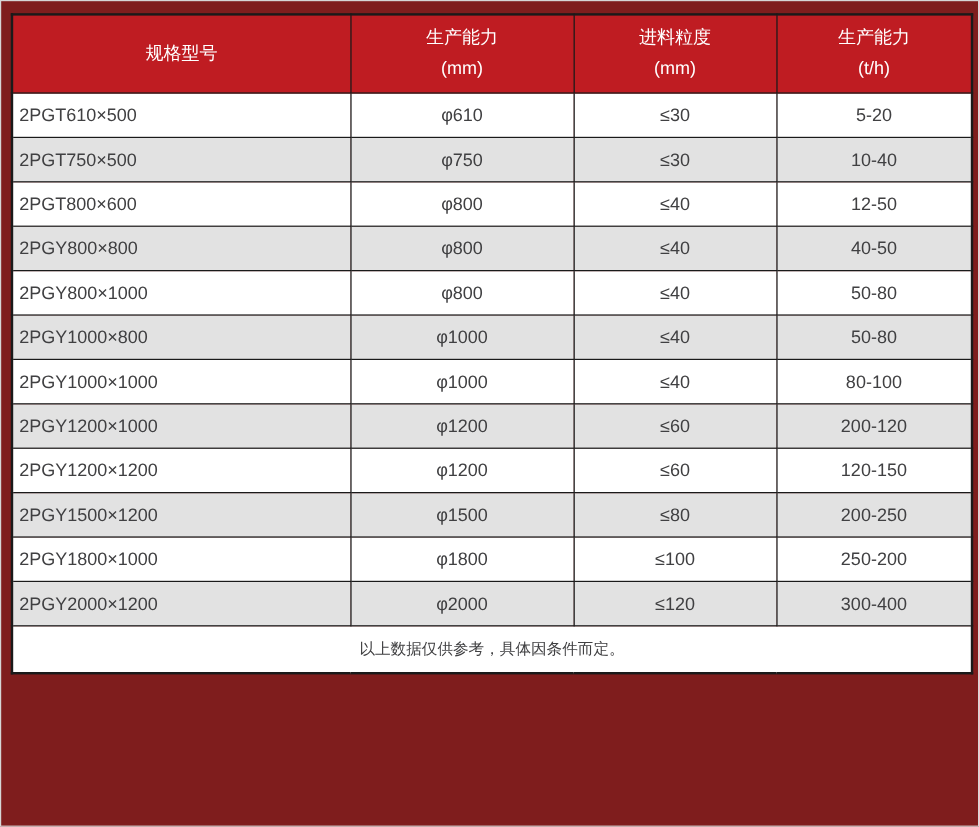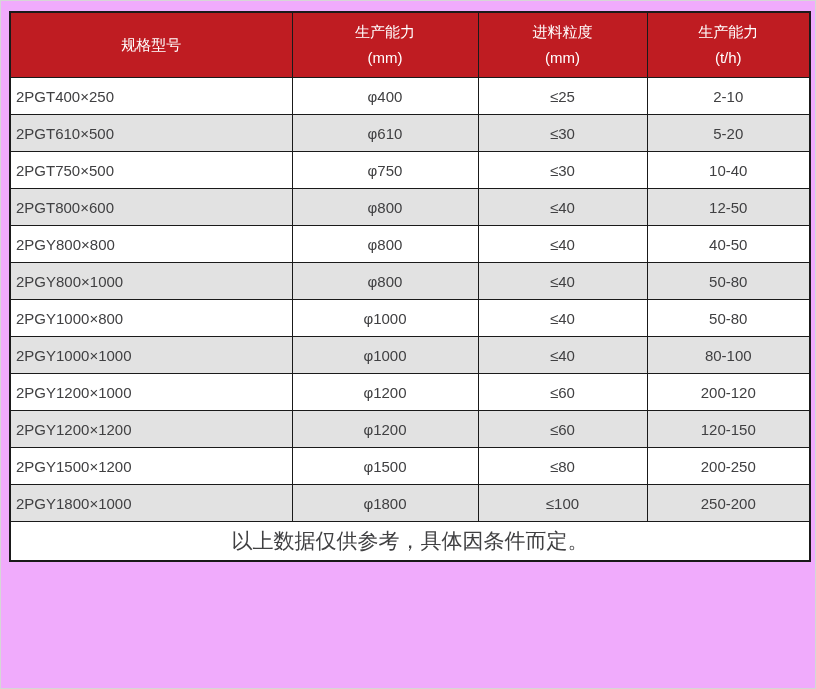--- a/index.html
+++ b/index.html
@@ -6,21 +6,21 @@
     margin: 0;
     padding: 0;
     background: #ffffff;
     font-family: "Liberation Sans", "DejaVu Sans", sans-serif;
   }
   .viewport {
     position: relative;
     width: 814px;
     height: 687px;
     border: 1px solid #d6d6d6;
-    background: #f0abfc;
+    background: #7f1d1d;
     overflow: hidden;
   }
   table.spec-table {
     position: absolute;
     left: 8px;
     top: 10px;
     width: 800px;
     border-collapse: collapse;
     table-layout: fixed;
     border: 2px solid var(--border-color, #1a1a1a);
@@ -57,21 +57,21 @@
   }
   tbody tr:nth-child(even) td {
     background: var(--row-alt-bg, #e2e2e2);
   }
   tfoot td {
     height: 36px;
     border: 1px solid var(--border-color, #1a1a1a);
     text-align: center;
     vertical-align: middle;
     background: #ffffff;
-    font-size: 21px;
+    font-size: 13px;
   }
 </style>
 </head>
 <body>
 
 <div class="viewport">
   <table class="spec-table">
     <colgroup>
       <col class="c1">
         <col class="c2">
@@ -91,26 +91,20 @@
           <div>进料粒度</div>
           <div>(mm)</div>
         </th>
         <th>
           <div>生产能力</div>
           <div>(t/h)</div>
         </th>
       </tr>
     </thead>
     <tbody id="table-body">
-        <tr>
-          <td class="model-cell">2PGT400×250</td>
-          <td>φ400</td>
-          <td>≤25</td>
-          <td>2-10</td>
-        </tr>
         <tr>
           <td class="model-cell">2PGT610×500</td>
           <td>φ610</td>
           <td>≤30</td>
           <td>5-20</td>
         </tr>
         <tr>
           <td class="model-cell">2PGT750×500</td>
           <td>φ750</td>
           <td>≤30</td>
@@ -163,20 +157,26 @@
           <td>φ1500</td>
           <td>≤80</td>
           <td>200-250</td>
         </tr>
         <tr>
           <td class="model-cell">2PGY1800×1000</td>
           <td>φ1800</td>
           <td>≤100</td>
           <td>250-200</td>
         </tr>
+        <tr>
+          <td class="model-cell">2PGY2000×1200</td>
+          <td>φ2000</td>
+          <td>≤120</td>
+          <td>300-400</td>
+        </tr>
       </tbody>
     <tfoot>
       <tr>
         <td colspan="4">以上数据仅供参考，具体因条件而定。</td>
       </tr>
     </tfoot>
   </table>
 </div>
 
 </body></html>

